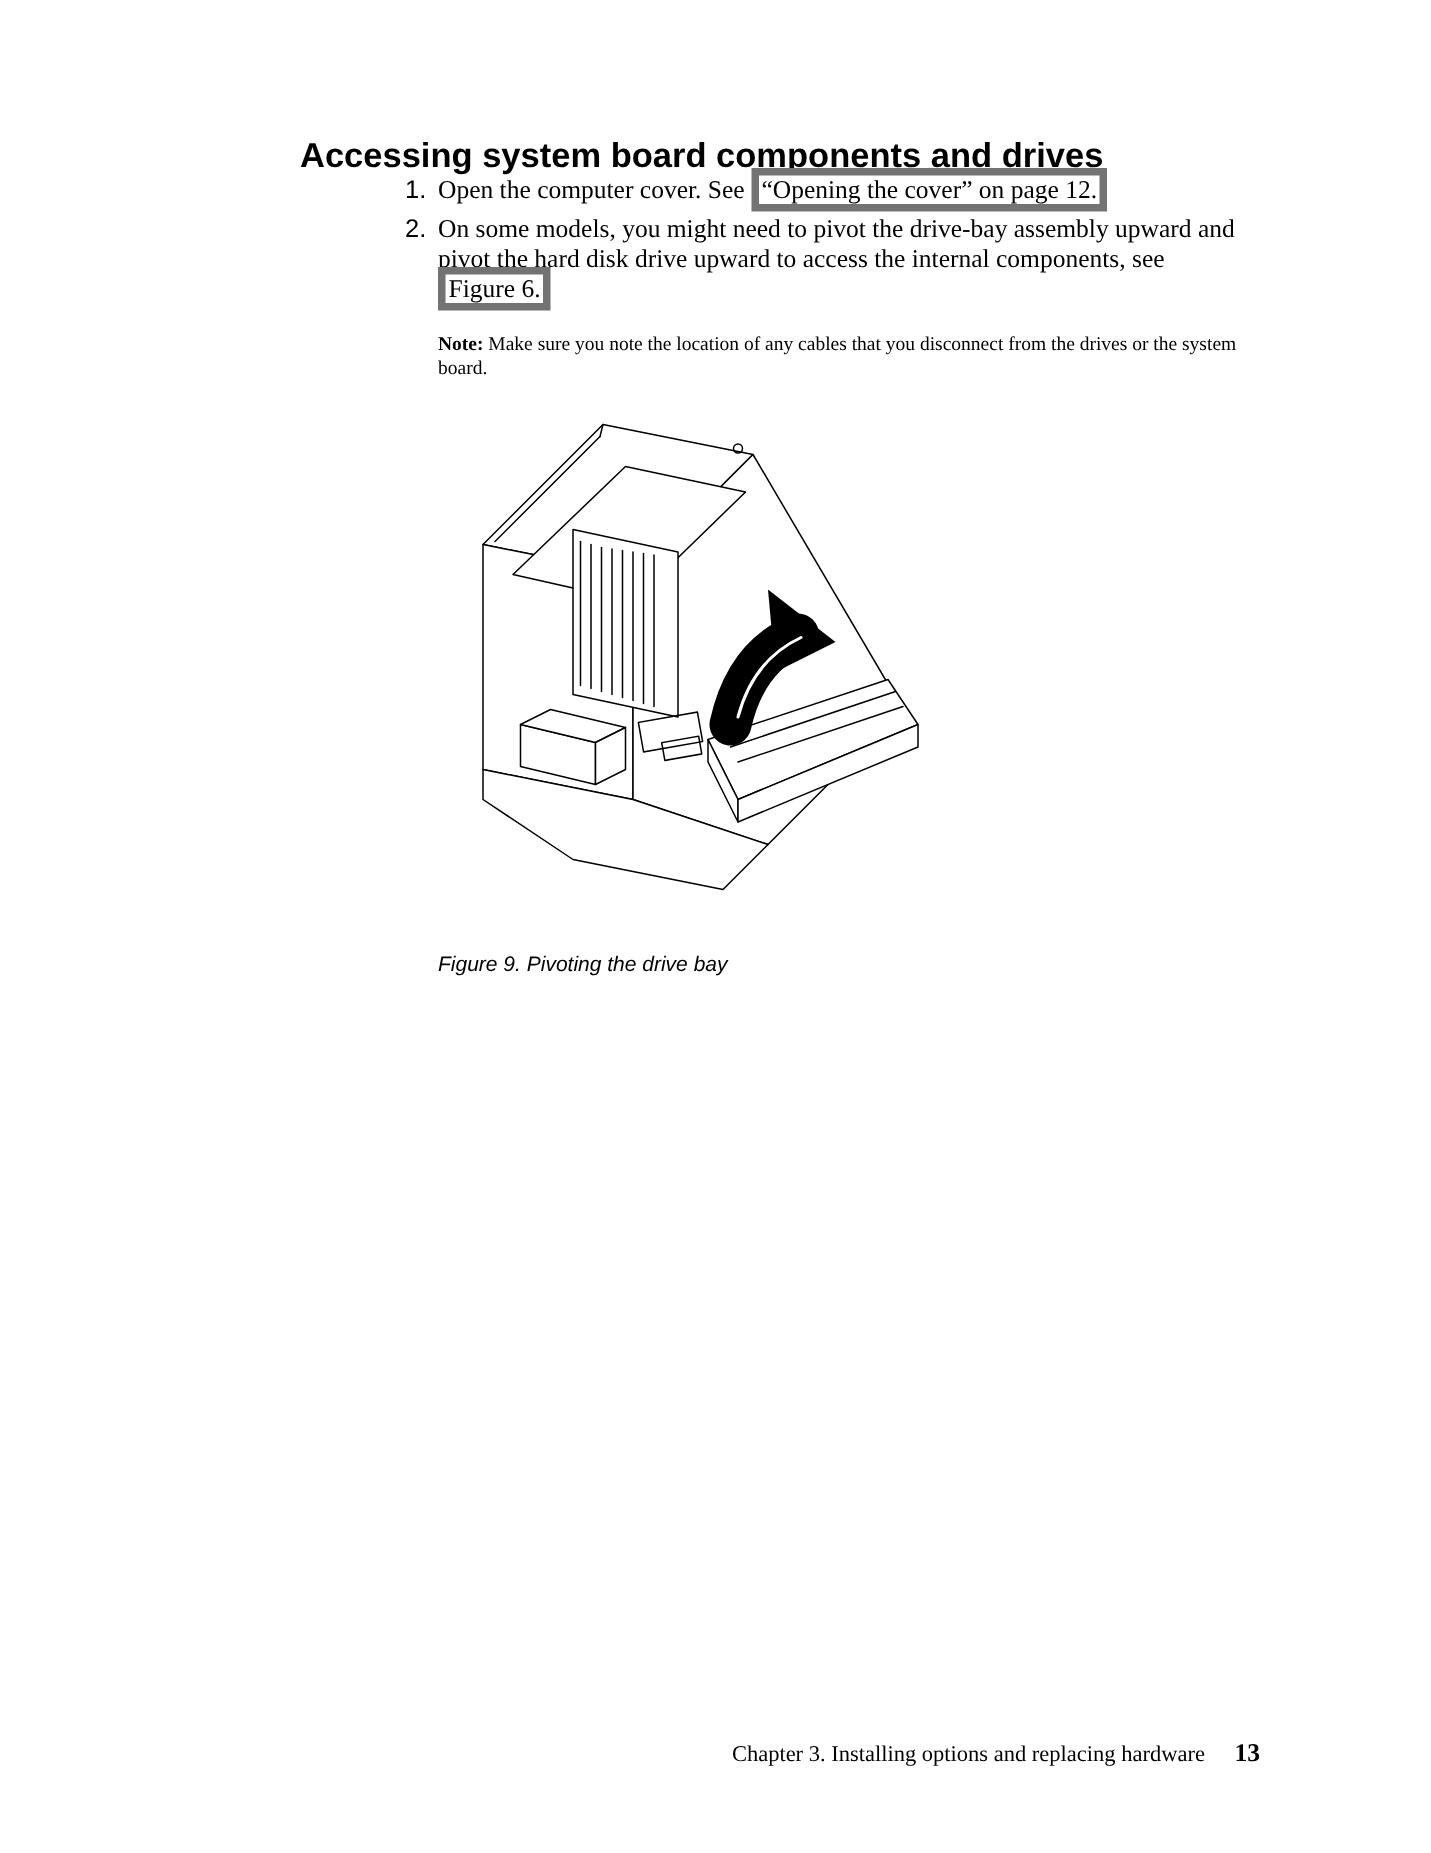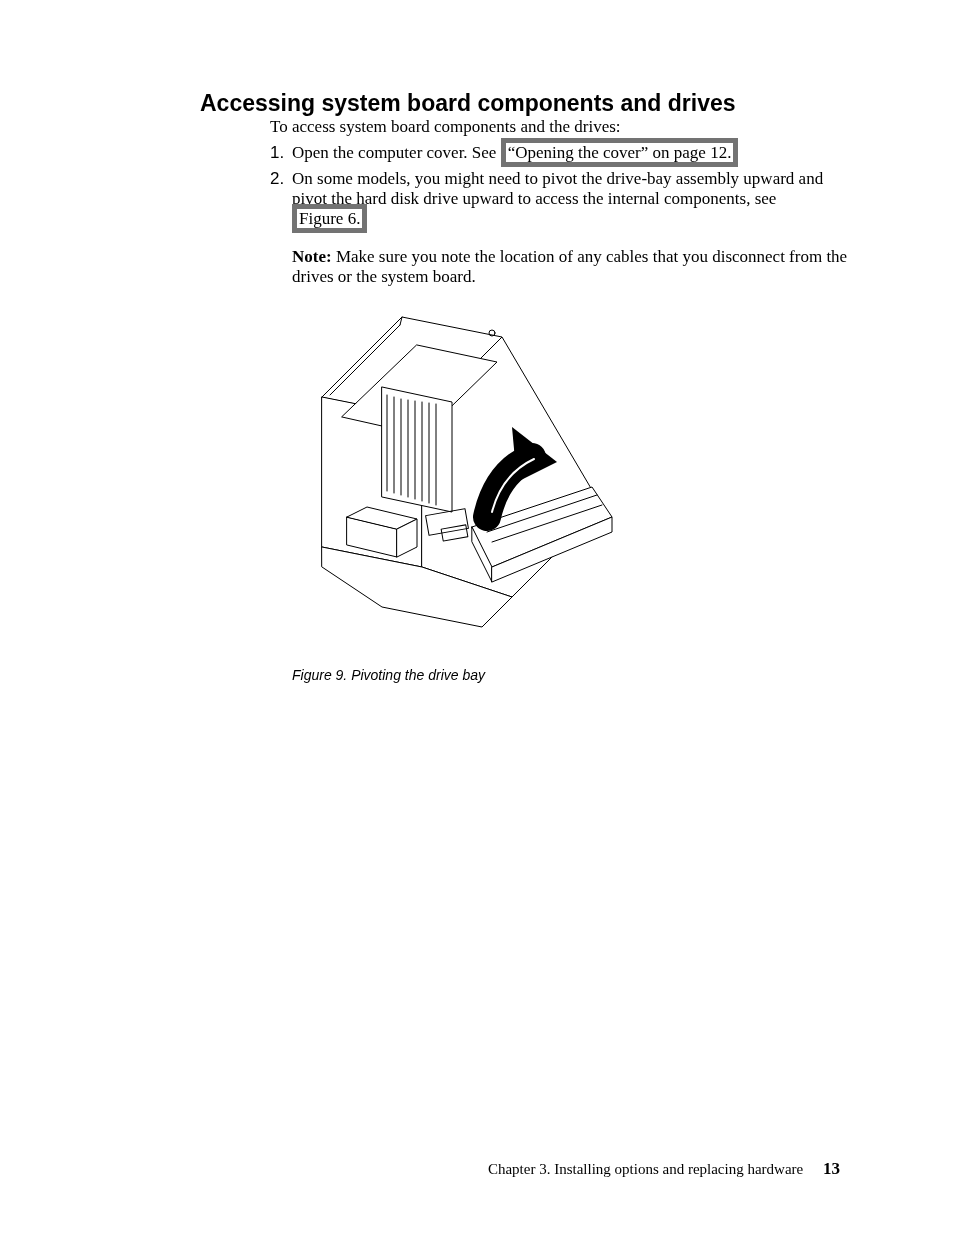--- a/index.html
+++ b/index.html
@@ -43,21 +43,21 @@
   .li-body {
     flex: 1;
   }
   .link-box {
     border: 5px solid #737373;
     padding: 0 2px;
     display: inline;
   }
   .sub-note {
     margin-top: 18px;
-    font-size: 17px;
+    font-size: 13px;
   }
   .bold {
     font-weight: bold;
   }
   .figure-block {
     margin-left: 192px;
     margin-top: 20px;
   }
   .figure-img {
     width: 330px;
@@ -81,21 +81,20 @@
     margin-left: 16px;
   }
 </style>
 </head>
 <body>
 
 <div class="page">
 
   <div class="heading">Accessing system board components and drives</div>
 
-  <div class="intro">To access system board components and the drives:</div>
 
   <div class="ol">
 
     <div class="li">
       <div class="li-num">1.</div>
       <div class="li-body">
         <span>Open the computer cover. See </span><span class="link-box">“Opening the cover” on page 12.</span><span></span>
       </div>
     </div>
 

